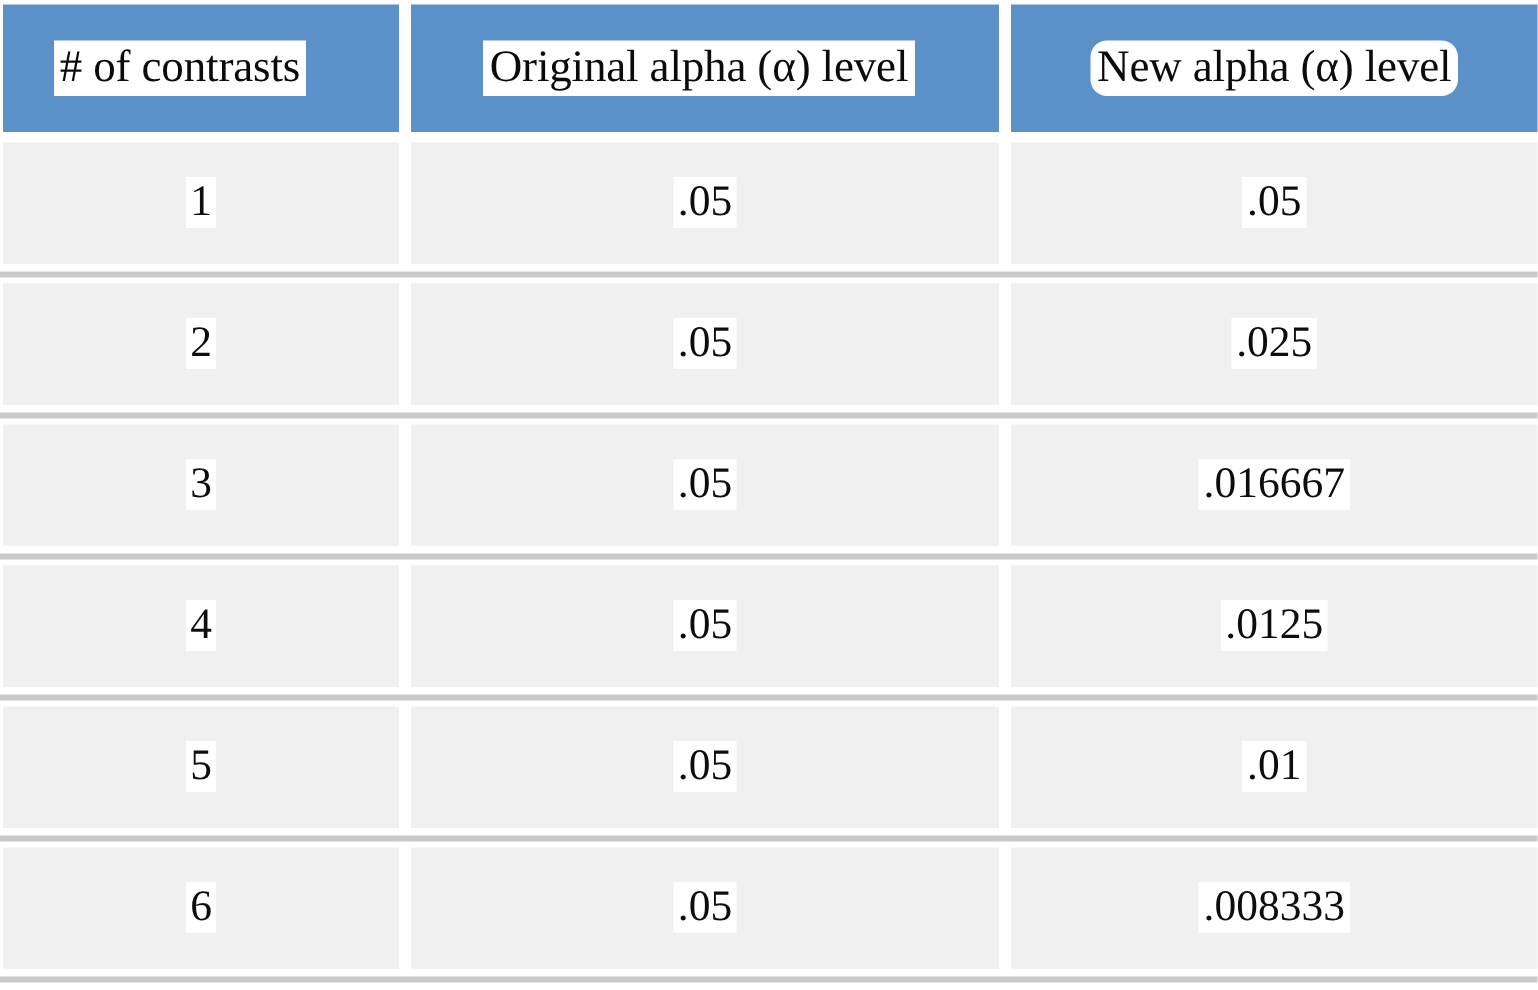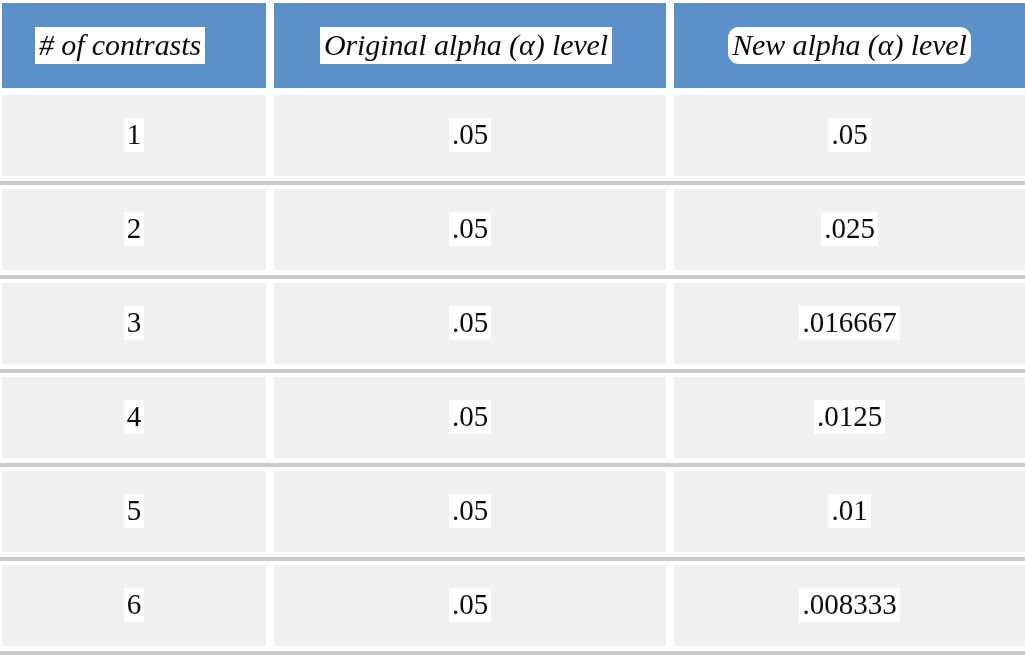--- a/index.html
+++ b/index.html
@@ -47,21 +47,20 @@
   }
 
   .hdr-cell {
     background: #5b91c8;
     height: 85px;
     margin: 3px 4px 3px 2px;
     display: flex;
     align-items: center;
     justify-content: center;
     box-sizing: border-box;
-    font-style: italic;
   }
   th.col1 .hdr-cell { margin-left: 2px; margin-right: 4px; }
   th.col2 .hdr-cell { margin-left: 4px; margin-right: 4px; }
   th.col3 .hdr-cell { margin-left: 4px; margin-right: 0px; }
 
   .hdr-text {
     background: #ffffff;
     color: #0b0b0b;
     font-size: 30px;
     line-height: 1.12;

